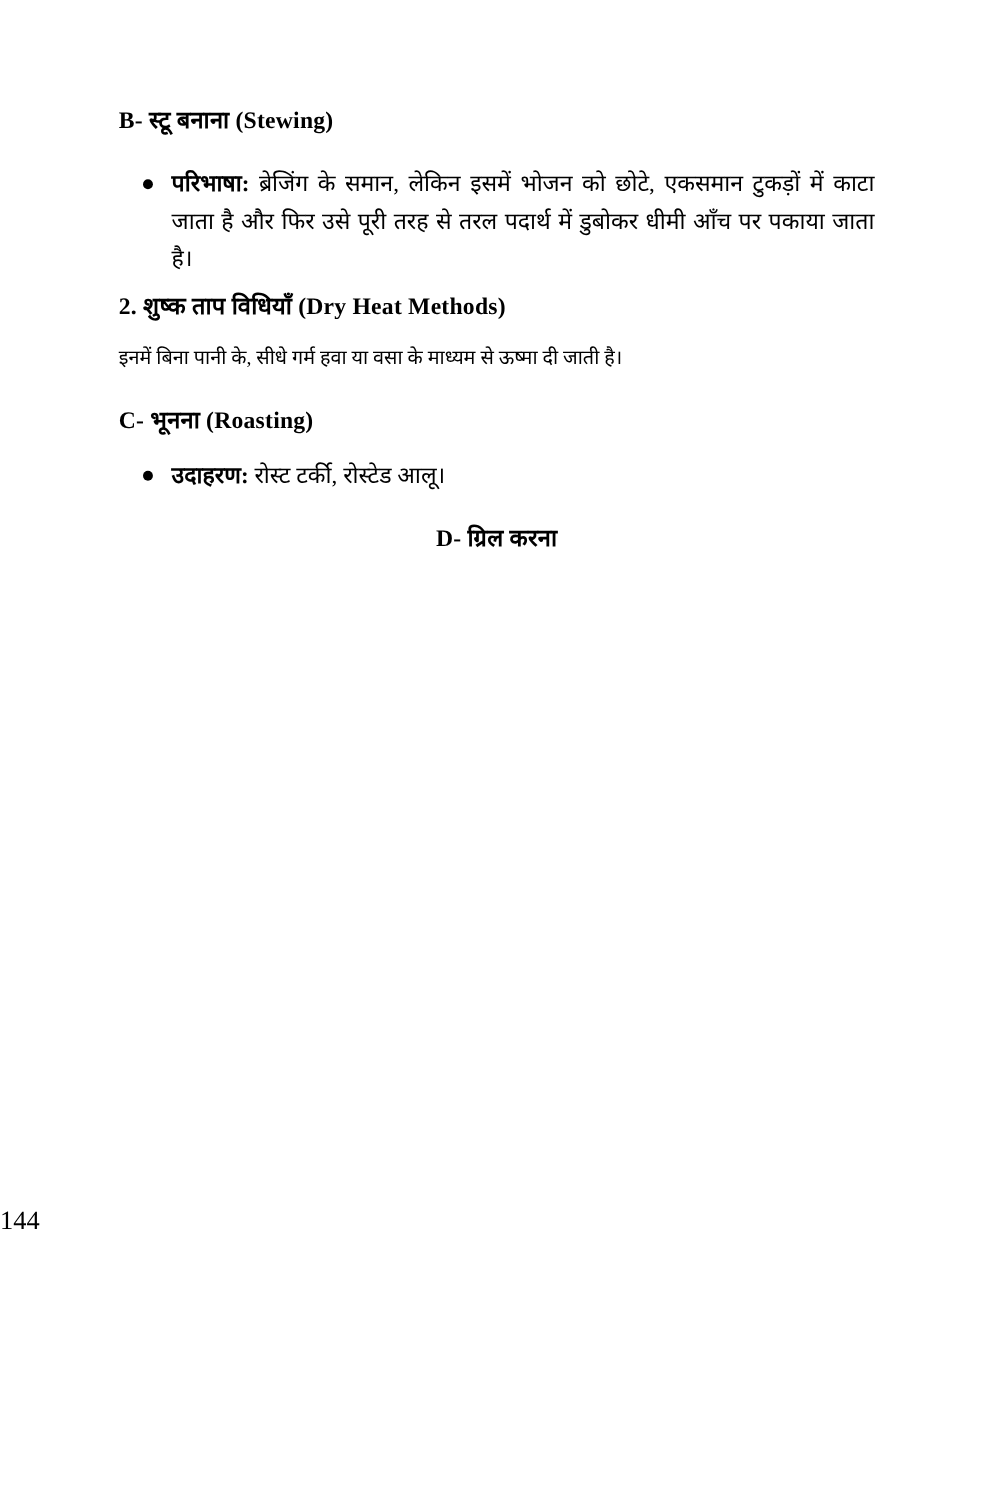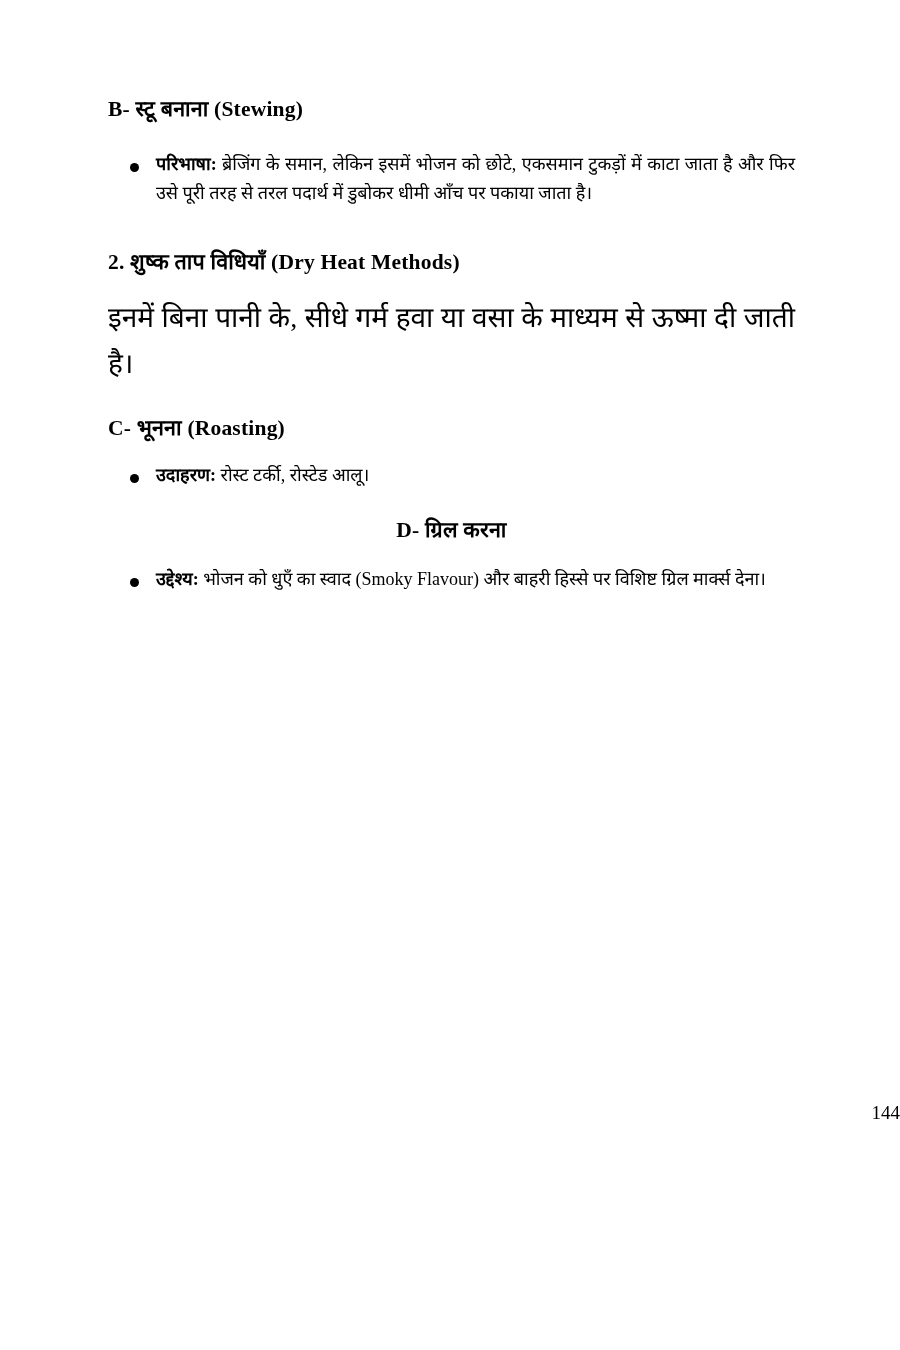--- a/index.html
+++ b/index.html
@@ -24,43 +24,43 @@
   }
   
   .heading {
     font-size: 21.5px;
     font-weight: bold;
     line-height: 1.35;
     margin: 0 0 14px 0;
     letter-spacing: 0.2px;
   }
   .heading-b { margin-top: 0; margin-bottom: 26px; }
-  .heading-sec { margin-top: 40px; margin-bottom: 18px; }
+  .heading-sec { margin-top: 12px; margin-bottom: 18px; }
   .heading-c { margin-top: 28px; margin-bottom: 18px; }
   .heading-d { margin-top: 26px; margin-bottom: 20px; text-align: center; }
 
   
   .para {
-    font-size: 28px;
+    font-size: 18px;
     line-height: 1.62;
     text-align: justify;
     margin: 0 0 8px 0;
   }
 
   
   ul.bullets {
     list-style: none;
     margin: 0 0 0 0;
     padding: 0;
   }
   ul.bullets > li {
     position: relative;
     padding-left: 48px;
     margin-bottom: 21px;
-    font-size: 18px;
+    font-size: 21px;
     line-height: 1.62;
     text-align: justify;
   }
   ul.bullets > li:last-child { margin-bottom: 0; }
   ul.bullets > li::before {
     content: "";
     position: absolute;
     left: 22px;
     top: 13px;
     width: 9px;
@@ -70,22 +70,22 @@
   }
   .lbl {
     font-weight: bold;
   }
   
   .page-number {
     position: absolute;
     bottom: 52px;
     left: 0;
     width: 900px;
-    text-align: right;
-    font-size: 19px;
+    text-align: left;
+    font-size: 24px;
     font-family: "Liberation Serif", serif;
   }
 </style>
 </head>
 <body>
 
 <div class="page">
 
   <h2 class="heading heading-b">B- स्टू बनाना (Stewing)</h2>
 
@@ -102,19 +102,16 @@
 
   <ul class="bullets">
     <li>
       <span class="lbl">उदाहरण:</span><span> रोस्ट टर्की, रोस्टेड आलू।</span>
     </li>
   </ul>
 
   <h2 class="heading heading-d">D- ग्रिल करना</h2>
 
   <ul class="bullets">
-    <li>
-      <span class="lbl">उद्देश्य:</span><span> भोजन को धुएँ का स्वाद (Smoky Flavour) और बाहरी हिस्से पर विशिष्ट ग्रिल मार्क्स देना।</span>
-    </li>
   </ul>
 
   <div class="page-number">144</div>
 </div>
 
 </body></html>

